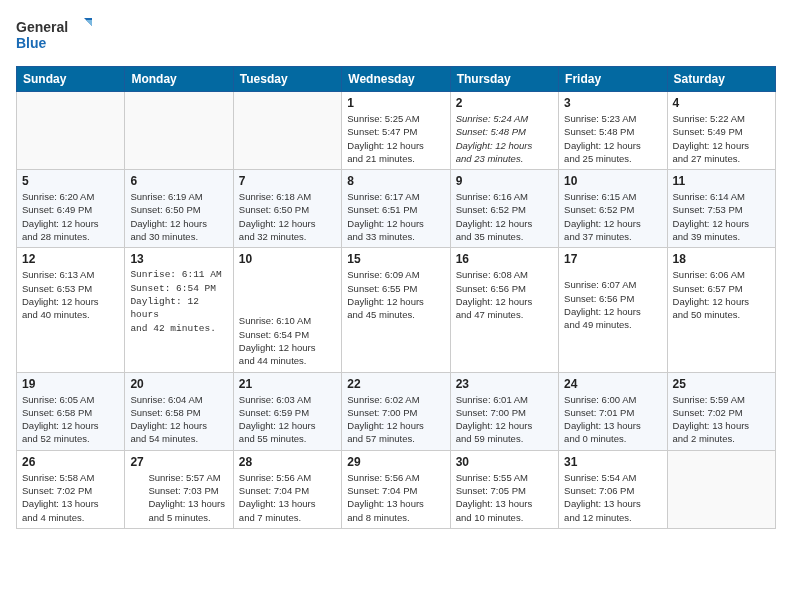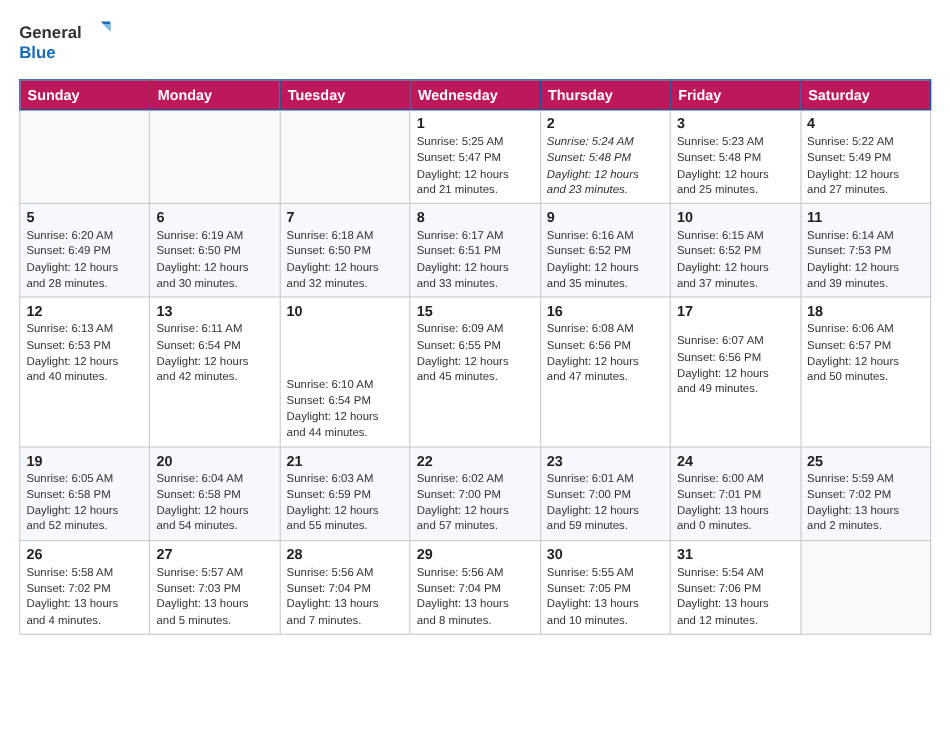--- a/index.html
+++ b/index.html
@@ -33,21 +33,21 @@
       font-size: 14px;
       font-weight: normal;
       color: #444;
     }
     .calendar {
       width: 100%;
       border-collapse: collapse;
       border: 1px solid #ccc;
     }
     .calendar th {
-      background: #be185d;
+      background: #0369a1;
       color: #fff;
       font-size: 12px;
       font-weight: bold;
       padding: 5px 6px;
       text-align: left;
       border: 1px solid #1a5a9a;
     }
     .calendar td {
       width: calc(100%/7);
       vertical-align: top;
@@ -198,21 +198,21 @@
       <tr>
         <td>
           <span class="day-num">12</span>
           <div class="day-info" style="white-space: pre-line;">Sunrise: 6:13 AM
 Sunset: 6:53 PM
 Daylight: 12 hours
 and 40 minutes.</div>
         </td>
         <td>
           <span class="day-num">13</span>
-          <div class="day-info" style="white-space: pre-line;">Sunrise: 6:11 AM
+          <div class="day-info" style="white-space: pre-line; font-family: Liberation Mono, monospace;">Sunrise: 6:11 AM
 Sunset: 6:54 PM
 Daylight: 12 hours
 and 42 minutes.</div>
         </td>
         <td>
           <span class="day-num">10</span>
           <div class="day-info" style="white-space: pre-line; margin-top: 48px;">Sunrise: 6:10 AM
 Sunset: 6:54 PM
 Daylight: 12 hours
 and 44 minutes.</div>
@@ -300,21 +300,21 @@
       <tr>
         <td>
           <span class="day-num">26</span>
           <div class="day-info" style="white-space: pre-line;">Sunrise: 5:58 AM
 Sunset: 7:02 PM
 Daylight: 13 hours
 and 4 minutes.</div>
         </td>
         <td>
           <span class="day-num">27</span>
-          <div class="day-info" style="white-space: pre-line;">Sunrise: 5:57 AM
+          <div class="day-info" style="white-space: pre-line; margin-left: 18px;">Sunrise: 5:57 AM
 Sunset: 7:03 PM
 Daylight: 13 hours
 and 5 minutes.</div>
         </td>
         <td>
           <span class="day-num">28</span>
           <div class="day-info" style="white-space: pre-line;">Sunrise: 5:56 AM
 Sunset: 7:04 PM
 Daylight: 13 hours
 and 7 minutes.</div>

